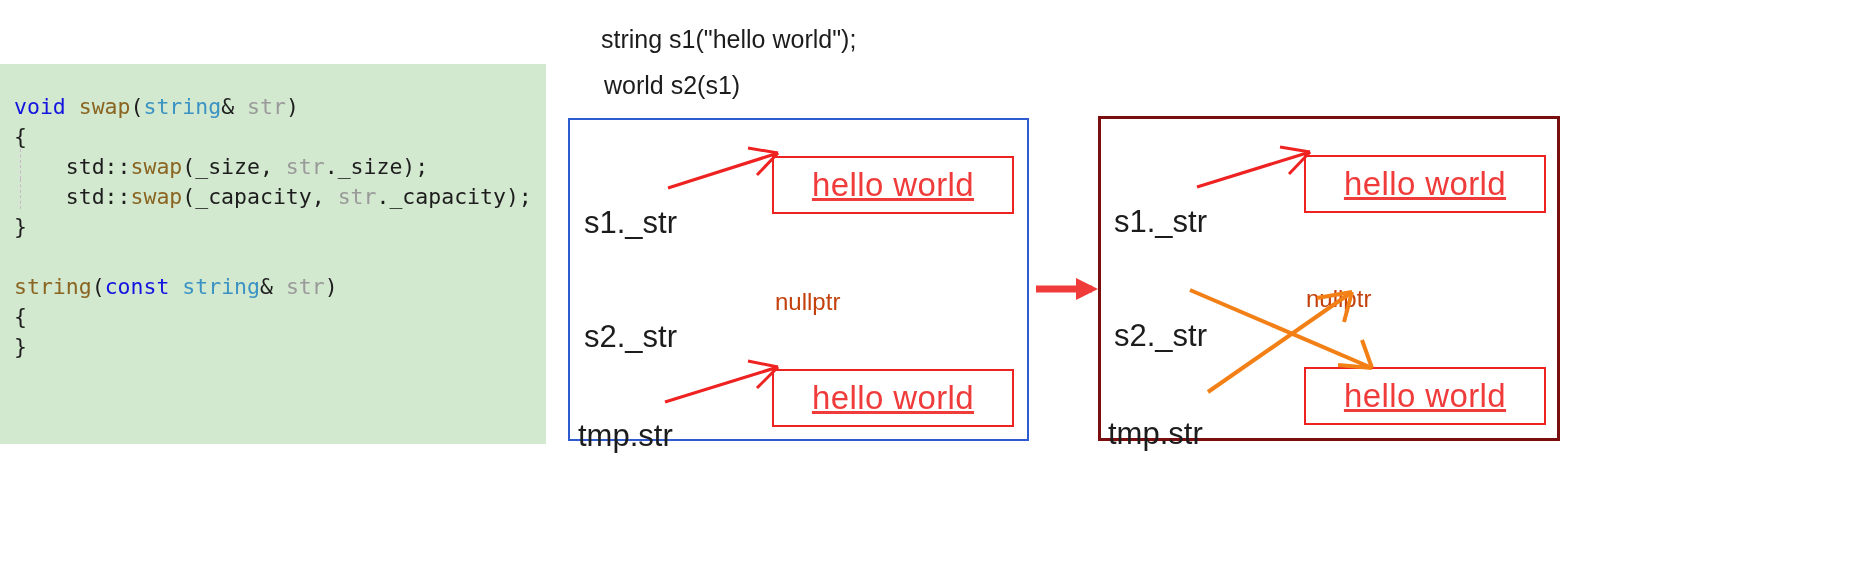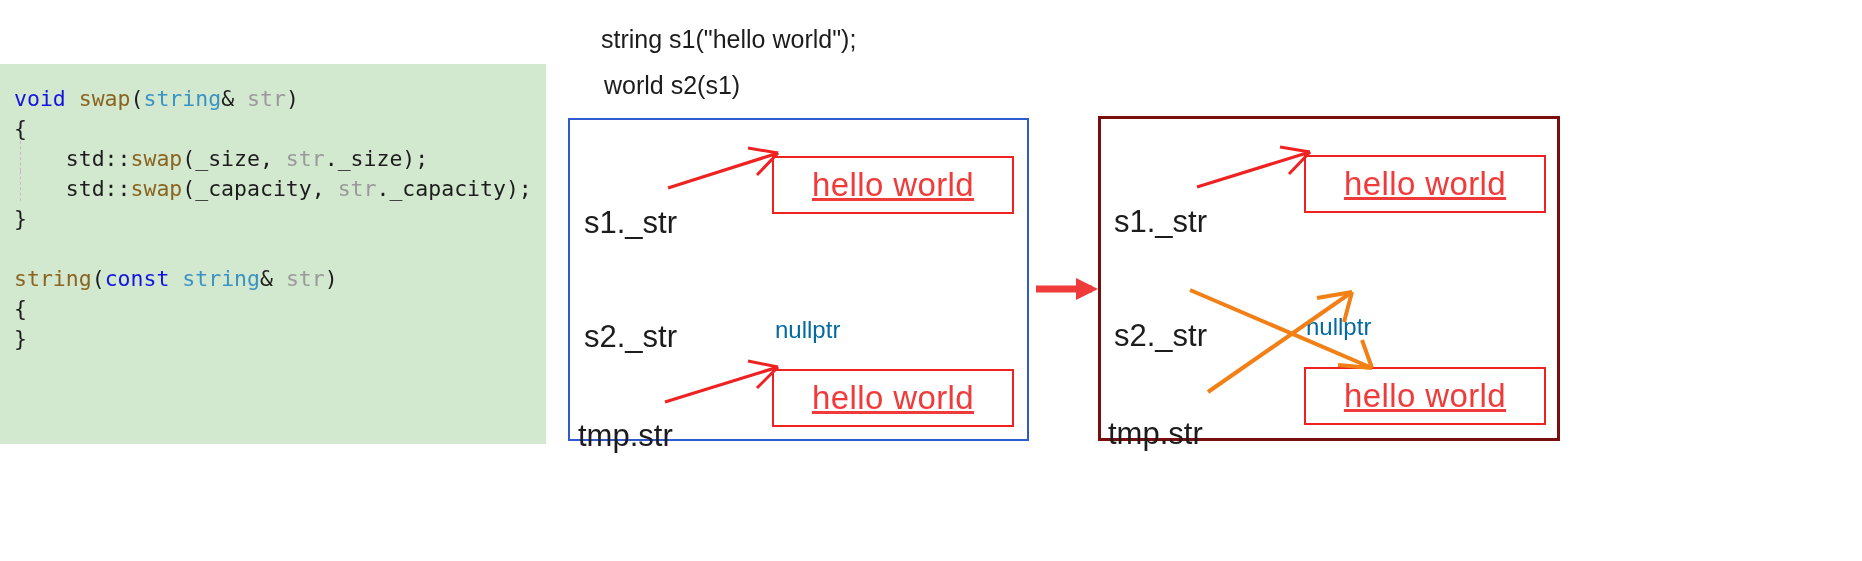--- a/index.html
+++ b/index.html
@@ -7,21 +7,21 @@
     width:1862px;height:561px;position:relative;overflow:hidden;
     background:#ffffff;
     font-family:"Liberation Sans", sans-serif;
   }
 
   
   #code-panel{
     position:absolute;left:0;top:64px;width:546px;height:380px;
     background:#d2e8cf;
     box-sizing:border-box;
-    padding:20px 0 0 14px;
+    padding:28px 0 0 14px;
   }
   .code-line{
     font-family:"DejaVu Sans Mono","Liberation Mono",monospace;
     font-size:21.5px;
     line-height:30px;
     white-space:pre;
     color:#1d1d1d;
     height:30px;
   }
   .ind{position:relative;}
@@ -66,21 +66,21 @@
     position:absolute;box-sizing:border-box;
     border:2.5px solid #ef2222;
     color:#f03b3b;
     font-size:33px;
     display:flex;align-items:center;justify-content:center;
     background:#ffffff;
     letter-spacing:.4px;
     text-decoration:underline;
   }
   .nullptr-text{
-    position:absolute;font-size:24px;color:#0369a1;white-space:nowrap;margin-top:28px;
+    position:absolute;font-size:24px;color:#c2410c;white-space:nowrap;
   }
 
   svg.overlay{
     position:absolute;left:0;top:0;width:1862px;height:561px;
     pointer-events:none;
   }
 </style>
 </head>
 <body>
 

